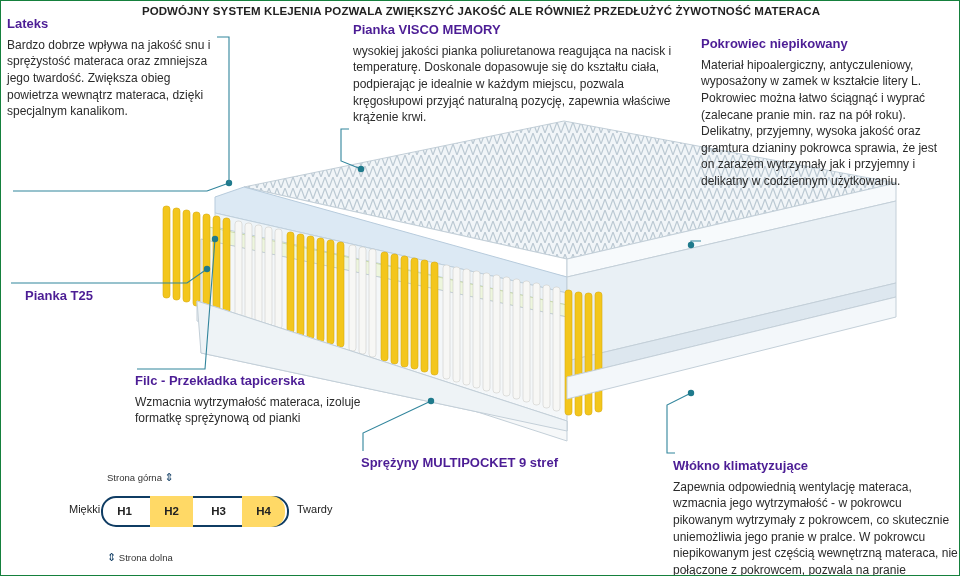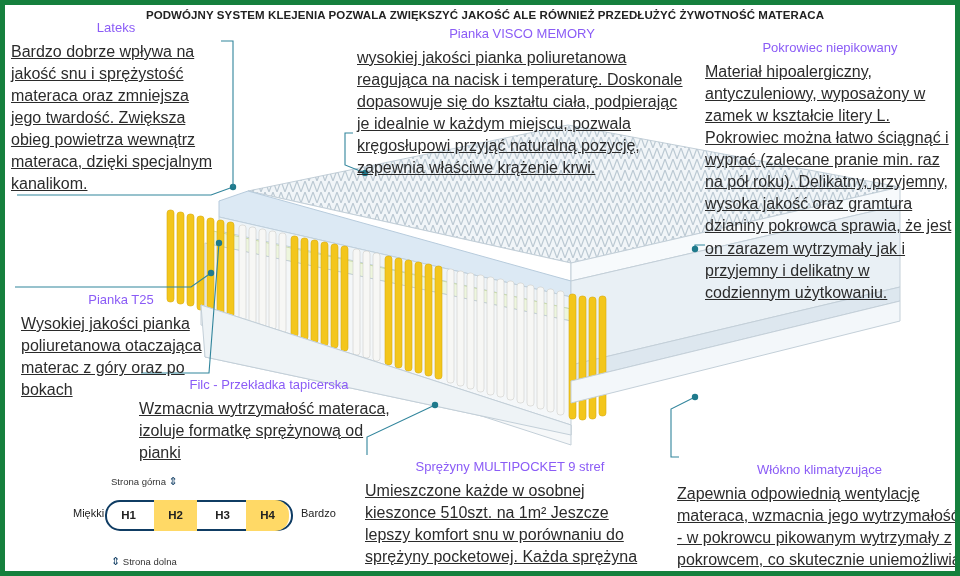--- a/index.html
+++ b/index.html
@@ -12,58 +12,56 @@
     background: #ffffff;
     font-family: "Liberation Sans", sans-serif;
     color: #231f20;
     overflow: hidden;
   }
   #stage {
     position: relative;
     width: 960px;
     height: 576px;
     box-sizing: border-box;
-    border: 5px solid #15803d;
+    border: 1px solid #15803d;
     background: #ffffff;
     overflow: hidden;
   }
   .abs { position: absolute; }
 
   
   #headline {
     left: 0;
     top: 4px;
     width: 960px;
     text-align: center;
     font-size: 11.5px;
     font-weight: bold;
     color: #222;
     letter-spacing: .1px;
   }
 
   
   .callout-title {
     font-size: 13px;
-    font-weight: normal;
-    color: #8b5cf6;
+    font-weight: bold;
+    color: #4c1d95;
     margin: 0 0 5px 0;
     line-height: 1.15;
-    text-align: center;
   }
   .callout-body {
-    font-size: 16px;
+    font-size: 12px;
     line-height: 1.38;
     color: #2b2b2b;
-    text-decoration: underline;
   }
 
   #c-lateks { left: 6px; top: 16px; width: 210px; }
   #c-visco { left: 352px; top: 22px; width: 330px; }
   #c-pokrowiec { left: 700px; top: 36px; width: 250px; }
-  #c-t25 { left: 16px; top: 288px; width: 200px; }
+  #c-t25 { left: 24px; top: 288px; width: 200px; }
   #c-filc { left: 134px; top: 373px; width: 260px; }
   #c-sprezyny { left: 360px; top: 455px; width: 290px; }
   #c-wlokno { left: 672px; top: 458px; width: 285px; }
 
   
   .leader { stroke: #31859c; stroke-width: 1.1; fill: none; }
   .dot { fill: #1f7a8c; }
 
   
   #scale-wrap { left: 28px; top: 470px; width: 310px; height: 95px; }
@@ -242,31 +240,29 @@
     <div class="callout-body">wysokiej jakości pianka poliuretanowa reagująca na nacisk i temperaturę. Doskonale dopasowuje się do kształtu ciała, podpierając je idealnie w każdym miejscu, pozwala kręgosłupowi przyjąć naturalną pozycję, zapewnia właściwe krążenie krwi.</div>
   </div>
 
   <div class="abs" id="c-pokrowiec">
     <div class="callout-title">Pokrowiec niepikowany</div>
     <div class="callout-body">Materiał hipoalergiczny, antyczuleniowy, wyposażony w zamek w kształcie litery L. Pokrowiec można łatwo ściągnąć i wyprać (zalecane pranie min. raz na pół roku). Delikatny, przyjemny, wysoka jakość oraz gramtura dzianiny pokrowca sprawia, że jest on zarazem wytrzymały jak i przyjemny i delikatny w codziennym użytkowaniu.</div>
   </div>
 
   <div class="abs" id="c-t25">
     <div class="callout-title">Pianka T25</div>
-    <div class="callout-body">Wysokiej jakości pianka poliuretanowa otaczająca materac z góry oraz po bokach</div>
   </div>
 
   <div class="abs" id="c-filc">
     <div class="callout-title">Filc - Przekładka tapicerska</div>
     <div class="callout-body">Wzmacnia wytrzymałość materaca, izoluje formatkę sprężynową od pianki</div>
   </div>
 
   <div class="abs" id="c-sprezyny">
     <div class="callout-title">Sprężyny MULTIPOCKET 9 stref</div>
-    <div class="callout-body">Umieszczone każde w osobnej kieszonce 510szt. na 1m² Jeszcze lepszy komfort snu w porównaniu do sprężyny pocketowej. Każda sprężyna umieszczona jest w osobnej kieszonce materiału, nie jest połączona z inną sprężyną, pracuje osobno, pracuje cicho!</div>
   </div>
 
   <div class="abs" id="c-wlokno">
     <div class="callout-title">Włókno klimatyzujące</div>
     <div class="callout-body">Zapewnia odpowiednią wentylację materaca, wzmacnia jego wytrzymałość - w pokrowcu pikowanym wytrzymały z pokrowcem, co skutecznie uniemożliwia jego pranie w pralce. W pokrowcu niepikowanym jest częścią wewnętrzną materaca, nie połączone z pokrowcem, pozwala na pranie pokrowca w pralce.</div>
   </div>
 
   <div class="abs" id="scale-wrap">
     <div class="abs" id="scale-top-label">
       <span>Strona górna</span>
@@ -274,21 +270,21 @@
     </div>
 
     <div class="abs" id="scale-left-label">Miękki</div>
 
     <div class="abs" id="scale-box"></div>
     <div class="scale-cell" style="left:74px;">H1</div>
     <div class="scale-cell" style="left:121px;background:#ffd966;">H2</div>
     <div class="scale-cell" style="left:168px;">H3</div>
     <div class="scale-cell" style="left:213px;background:#ffd966;border-top-right-radius:14px;border-bottom-right-radius:14px;text-align:center;">H4</div>
 
-    <div class="abs" id="scale-right-label">Bardzo</div>
+    <div class="abs" id="scale-right-label">Twardy</div>
 
     <div class="abs" id="scale-bottom-label">
       <span class="arrow-glyph">⇕</span>
       <span>Strona dolna</span>
     </div>
   </div>
 
 </div>
 
 </body></html>

